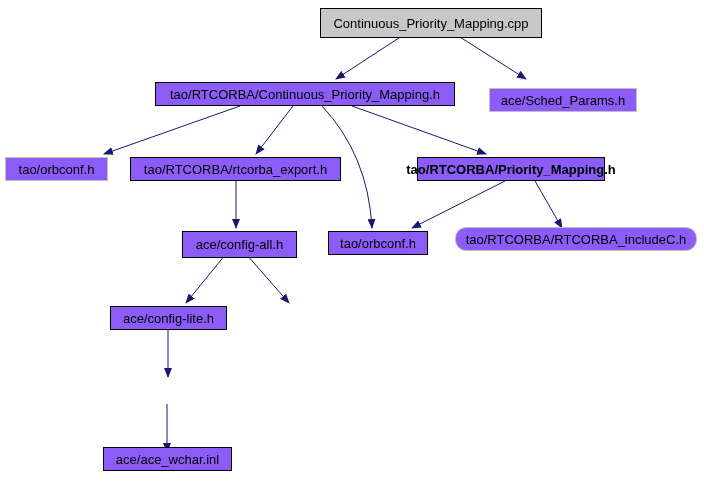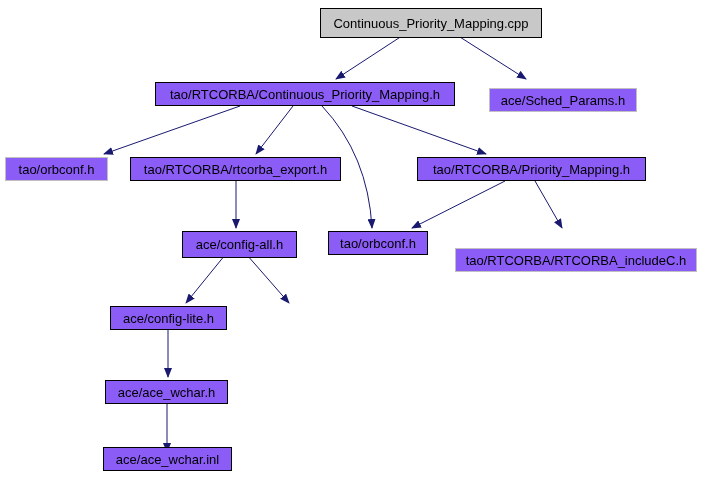--- a/index.html
+++ b/index.html
@@ -77,34 +77,31 @@
     </div>
     <div class="graph-node muted" style="left: 483px; top: 88px; width: 148px; height: 24px; margin-left: 6px;">
       <span>ace/Sched_Params.h</span>
     </div>
     <div class="graph-node muted" style="left: 5px; top: 157px; width: 103px; height: 24px;">
       <span>tao/orbconf.h</span>
     </div>
     <div class="graph-node" style="left: 130px; top: 157px; width: 211px; height: 24px; justify-content: center;">
       <span>tao/RTCORBA/rtcorba_export.h</span>
     </div>
-    <div class="graph-node" style="left: 417px; top: 157px; width: 229px; height: 24px;">
+    <div class="graph-node" style="left: 417px; top: 157px; width: 188px; height: 24px; font-weight: bold;">
       <span>tao/RTCORBA/Priority_Mapping.h</span>
     </div>
     <div class="graph-node" style="left: 182px; top: 231px; width: 115px; height: 27px;">
       <span>ace/config-all.h</span>
     </div>
     <div class="graph-node" style="left: 328px; top: 231px; width: 100px; height: 24px;">
       <span>tao/orbconf.h</span>
     </div>
-    <div class="graph-node muted" style="left: 455px; top: 248px; width: 242px; height: 24px;">
+    <div class="graph-node muted" style="left: 455px; top: 227px; width: 242px; height: 24px; border-radius: 11px;">
       <span>tao/RTCORBA/RTCORBA_includeC.h</span>
     </div>
     <div class="graph-node" style="left: 110px; top: 306px; width: 117px; height: 24px; text-align: center;">
       <span>ace/config-lite.h</span>
-    </div>
-    <div class="graph-node" style="left: 105px; top: 380px; width: 123px; height: 24px;">
-      <span>ace/ace_wchar.h</span>
     </div>
     <div class="graph-node" style="left: 103px; top: 447px; width: 129px; height: 24px;">
       <span>ace/ace_wchar.inl</span>
     </div>
   </div>
 
 </body></html>

